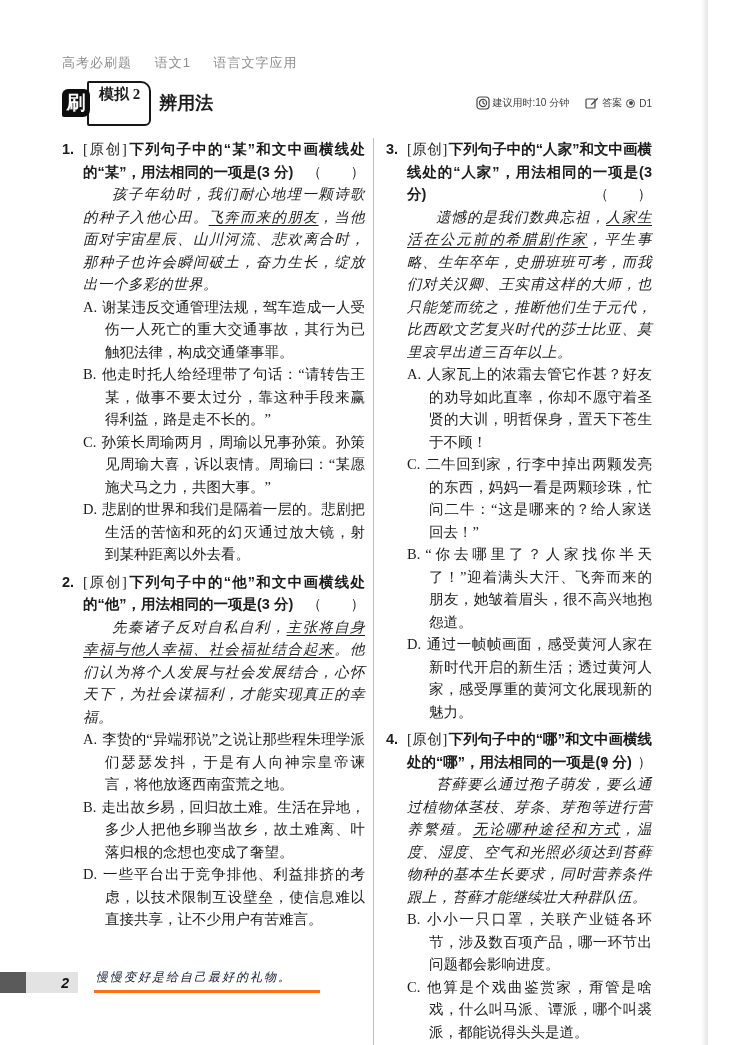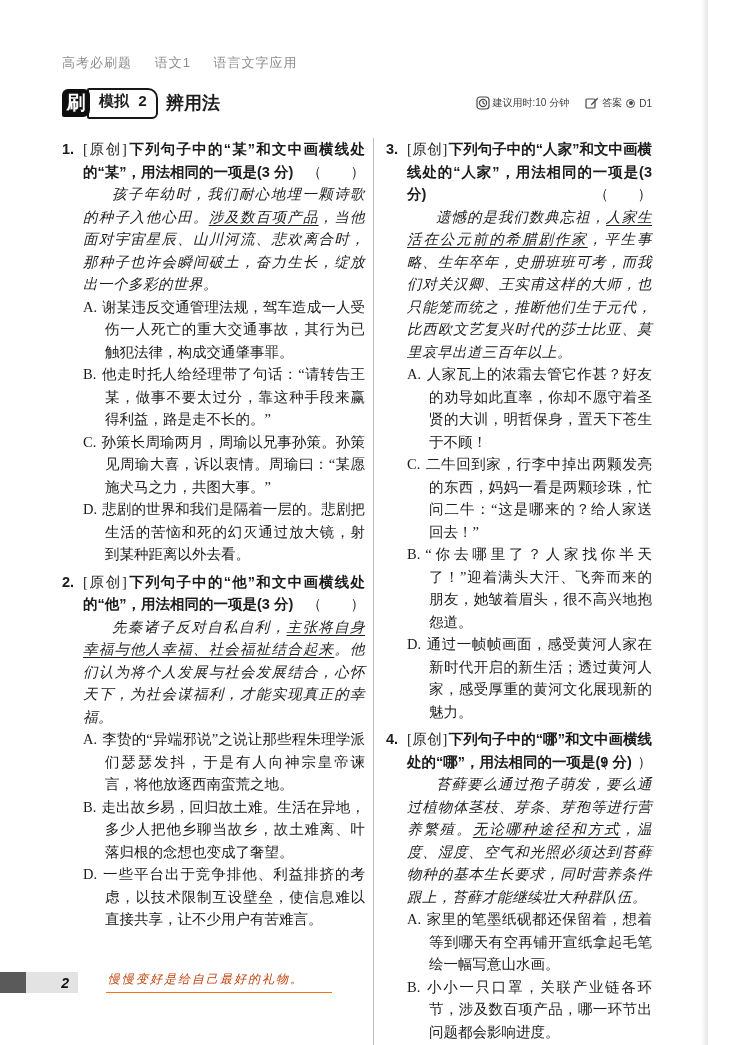--- a/index.html
+++ b/index.html
@@ -14,22 +14,22 @@
   .running-head{font-family:"Liberation Sans",sans-serif;font-size:13px;color:#8d8d8d;
         letter-spacing:1px;}
   .running-head span{margin-right:18px;}
 
   
   .title-bar{display:flex;justify-content:space-between;align-items:center;margin-top:15px;height:32px;}
   .title-left{display:flex;align-items:center;}
   .badge{width:28px;height:28px;background:#0e0e0e;color:#fff;border-radius:6px 6px 7px 2px;
         display:inline-flex;align-items:center;justify-content:center;font-size:19px;font-weight:bold;
         font-family:"Liberation Sans",sans-serif;z-index:2;}
-  .module-box{border:2px solid #171717;border-radius:2px 10px 6px 2px;padding:2px 9px 6px 10px;
-        font-weight:bold;font-size:15px;margin-left:-3px;font-family:Liberation Mono, monospace;background:#fff;}
+  .module-box{border:2px solid #171717;border-radius:2px 10px 6px 2px;padding:2px 9px 20px 10px;
+        font-weight:bold;font-size:15px;margin-left:-3px;font-family:Liberation Serif, serif;background:#fff;}
   .lesson-title{font-size:18px;font-weight:bold;margin-left:8px;font-family:"Liberation Sans",sans-serif;}
   .title-right{display:flex;align-items:center;font-size:10px;color:#3e3e3e;
         font-family:"Liberation Sans",sans-serif;}
   .title-right .icon{display:inline-flex;margin-right:3px;}
   .gap{width:16px;}
   .ring{width:7px;height:7px;border:1.5px solid #4a4a4a;border-radius:50%;display:inline-block;
         margin:0 4px;position:relative;}
   .ring::after{content:"";position:absolute;left:1.5px;top:1.5px;width:4px;height:4px;border-radius:50%;background:#4a4a4a;}
 
   
@@ -50,22 +50,22 @@
   .q-passage .u{text-decoration:underline;text-underline-offset:3px;}
   .q-option{padding-left:22px;text-indent:-22px;text-align:justify;}
   .opt-label{margin-right:5px;font-family:"Liberation Serif",serif;}
 
   
   .footer{position:absolute;left:0;top:969px;display:flex;align-items:flex-end;height:24px;}
   .bar-dark{width:26px;height:21px;background:#5a5a5a;}
   .bar-light{width:52px;height:21px;background:#e3e3e3;display:flex;align-items:center;
         justify-content:flex-end;padding-right:9px;font-weight:bold;font-style:italic;font-size:14px;
         font-family:"Liberation Sans",sans-serif;color:#111;box-sizing:border-box;}
-  .motto{margin-left:28px;font-style:italic;font-size:12px;color:#c2410c;
-        border-bottom:1px solid #f97316;padding:0 28px 4px 2px;letter-spacing:2px;}
+  .motto{margin-left:16px;font-style:italic;font-size:12px;color:#0f172a;
+        border-bottom:3px solid #f97316;padding:0 28px 4px 2px;letter-spacing:2px;}
 </style>
 </head>
 <body>
 
 <div class="page">
   <div class="content">
 
     <div class="running-head">
       <span>高考必刷题</span>
       <span>语文1</span>
@@ -98,21 +98,21 @@
         <span class="ring"></span>
         <span>D1</span>
       </div>
     </div>
 
     <div class="columns">
       <div class="col col-left">
           <div class="question">
             <span class="q-num">1.</span>
             <div class="q-stem"><span class="q-tag">[原创]</span><span>下列句子中的“某”和文中画横线处的“某”，用法相同的一项是(3 分)</span><span class="q-bracket">（　　）</span></div>
-            <div class="q-passage"><span>孩子年幼时，我们耐心地埋一颗诗歌的种子入他心田。</span><span class="u">涉及数百项产品</span><span>，当他面对宇宙星辰、山川河流、悲欢离合时，那种子也许会瞬间破土，奋力生长，绽放出一个多彩的世界。</span></div>
+            <div class="q-passage"><span>孩子年幼时，我们耐心地埋一颗诗歌的种子入他心田。</span><span class="u">飞奔而来的朋友</span><span>，当他面对宇宙星辰、山川河流、悲欢离合时，那种子也许会瞬间破土，奋力生长，绽放出一个多彩的世界。</span></div>
             <div class="q-option"><span class="opt-label">A.</span><span>谢某违反交通管理法规，驾车造成一人受伤一人死亡的重大交通事故，其行为已触犯法律，构成交通肇事罪。</span></div>
             <div class="q-option"><span class="opt-label">B.</span><span>他走时托人给经理带了句话：“请转告王某，做事不要太过分，靠这种手段来赢得利益，路是走不长的。”</span></div>
             <div class="q-option"><span class="opt-label">C.</span><span>孙策长周瑜两月，周瑜以兄事孙策。孙策见周瑜大喜，诉以衷情。周瑜曰：“某愿施犬马之力，共图大事。”</span></div>
             <div class="q-option"><span class="opt-label">D.</span><span>悲剧的世界和我们是隔着一层的。悲剧把生活的苦恼和死的幻灭通过放大镜，射到某种距离以外去看。</span></div>
           </div>
           <div class="question">
             <span class="q-num">2.</span>
             <div class="q-stem"><span class="q-tag">[原创]</span><span>下列句子中的“他”和文中画横线处的“他”，用法相同的一项是(3 分)</span><span class="q-bracket">（　　）</span></div>
             <div class="q-passage"><span>先秦诸子反对自私自利，</span><span class="u">主张将自身幸福与他人幸福、社会福祉结合起来</span><span>。他们认为将个人发展与社会发展结合，心怀天下，为社会谋福利，才能实现真正的幸福。</span></div>
             <div class="q-option"><span class="opt-label">A.</span><span>李贽的“异端邪说”之说让那些程朱理学派们瑟瑟发抖，于是有人向神宗皇帝谏言，将他放逐西南蛮荒之地。</span></div>
@@ -127,21 +127,20 @@
             <div class="q-passage"><span>遗憾的是我们数典忘祖，</span><span class="u">人家生活在公元前的希腊剧作家</span><span>，平生事略、生年卒年，史册班班可考，而我们对关汉卿、王实甫这样的大师，也只能笼而统之，推断他们生于元代，比西欧文艺复兴时代的莎士比亚、莫里哀早出道三百年以上。</span></div>
             <div class="q-option"><span class="opt-label">A.</span><span>人家瓦上的浓霜去管它作甚？好友的劝导如此直率，你却不愿守着圣贤的大训，明哲保身，置天下苍生于不顾！</span></div>
             <div class="q-option"><span class="opt-label">C.</span><span>二牛回到家，行李中掉出两颗发亮的东西，妈妈一看是两颗珍珠，忙问二牛：“这是哪来的？给人家送回去！”</span></div>
             <div class="q-option"><span class="opt-label">B.</span><span>“你去哪里了？人家找你半天了！”迎着满头大汗、飞奔而来的朋友，她皱着眉头，很不高兴地抱怨道。</span></div>
             <div class="q-option"><span class="opt-label">D.</span><span>通过一帧帧画面，感受黄河人家在新时代开启的新生活；透过黄河人家，感受厚重的黄河文化展现新的魅力。</span></div>
           </div>
           <div class="question">
             <span class="q-num">4.</span>
             <div class="q-stem"><span class="q-tag">[原创]</span><span>下列句子中的“哪”和文中画横线处的“哪”，用法相同的一项是(9 分)</span><span class="q-bracket">（　　）</span></div>
             <div class="q-passage"><span>苔藓要么通过孢子萌发，要么通过植物体茎枝、芽条、芽孢等进行营养繁殖。</span><span class="u">无论哪种途径和方式</span><span>，温度、湿度、空气和光照必须达到苔藓物种的基本生长要求，同时营养条件跟上，苔藓才能继续壮大种群队伍。</span></div>
-            <div class="q-option"><span class="opt-label">A.</span><span>家里的笔墨纸砚都还保留着，想着等到哪天有空再铺开宣纸拿起毛笔绘一幅写意山水画。</span></div>
             <div class="q-option"><span class="opt-label">B.</span><span>小小一只口罩，关联产业链各环节，涉及数百项产品，哪一环节出问题都会影响进度。</span></div>
             <div class="q-option"><span class="opt-label">C.</span><span>他算是个戏曲鉴赏家，甭管是啥戏，什么叫马派、谭派，哪个叫裘派，都能说得头头是道。</span></div>
           </div>
         </div>
     </div>
 
   </div>
 
   <div class="footer">
     <div class="bar-dark"></div>

